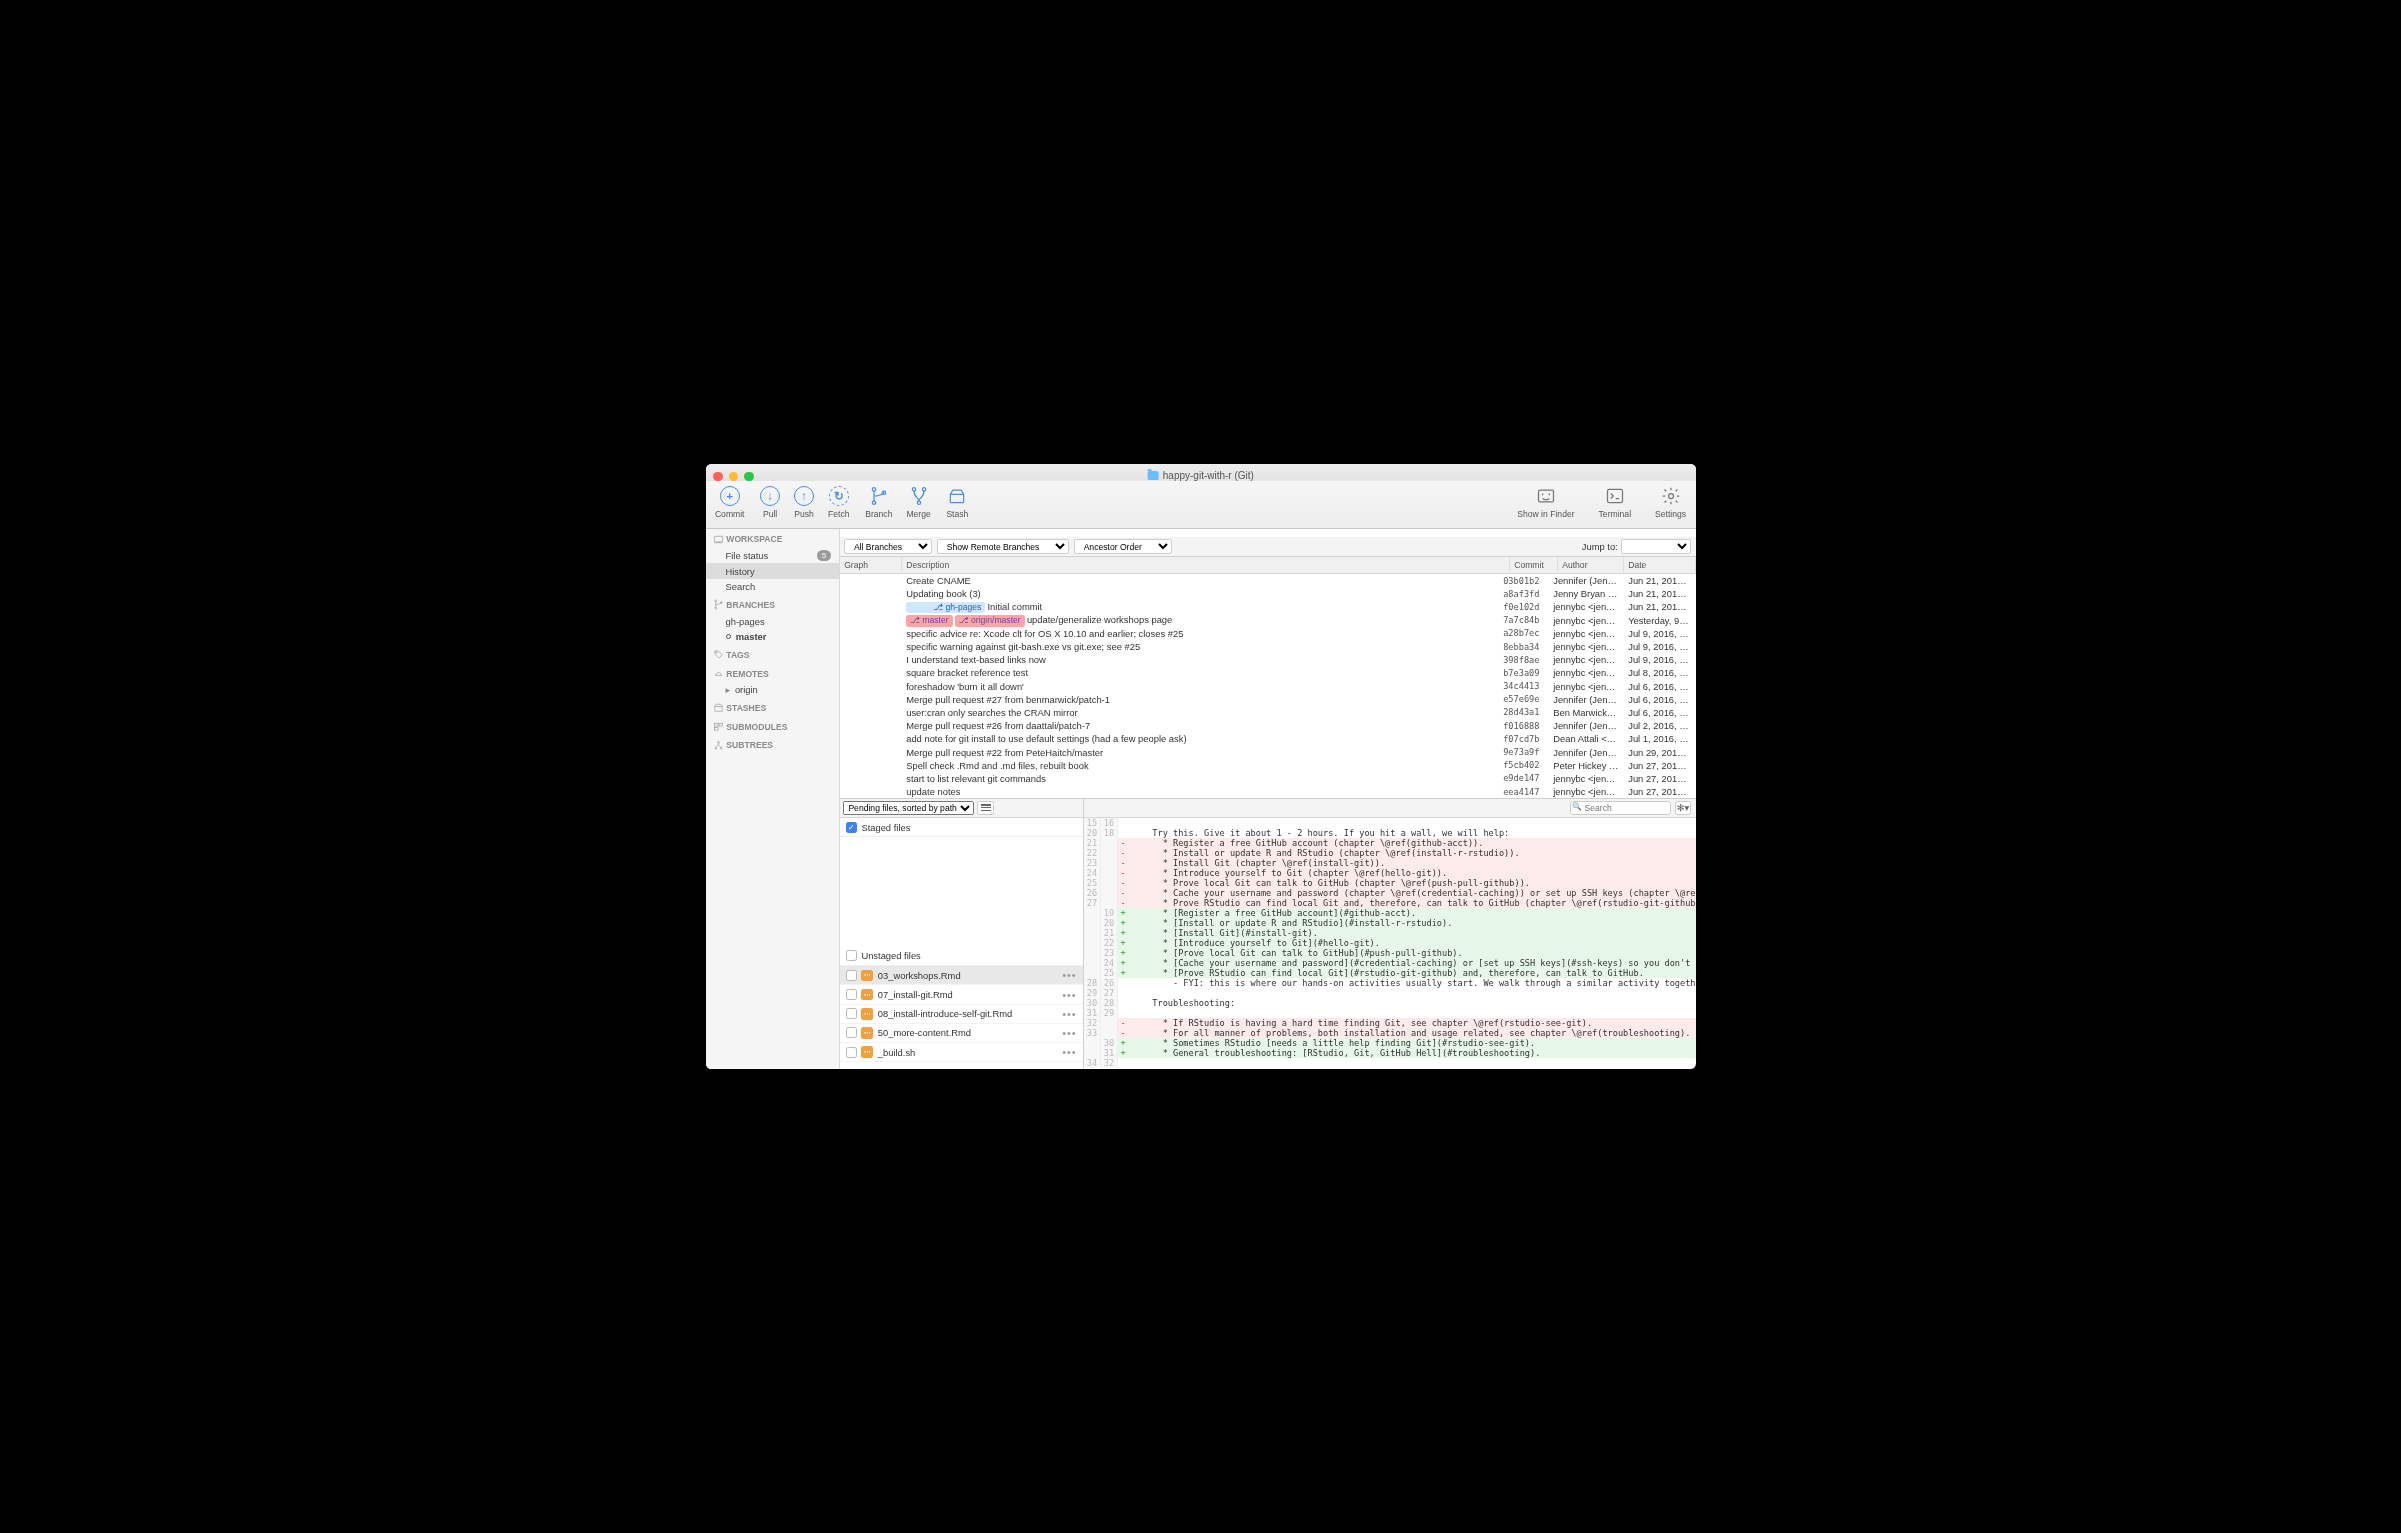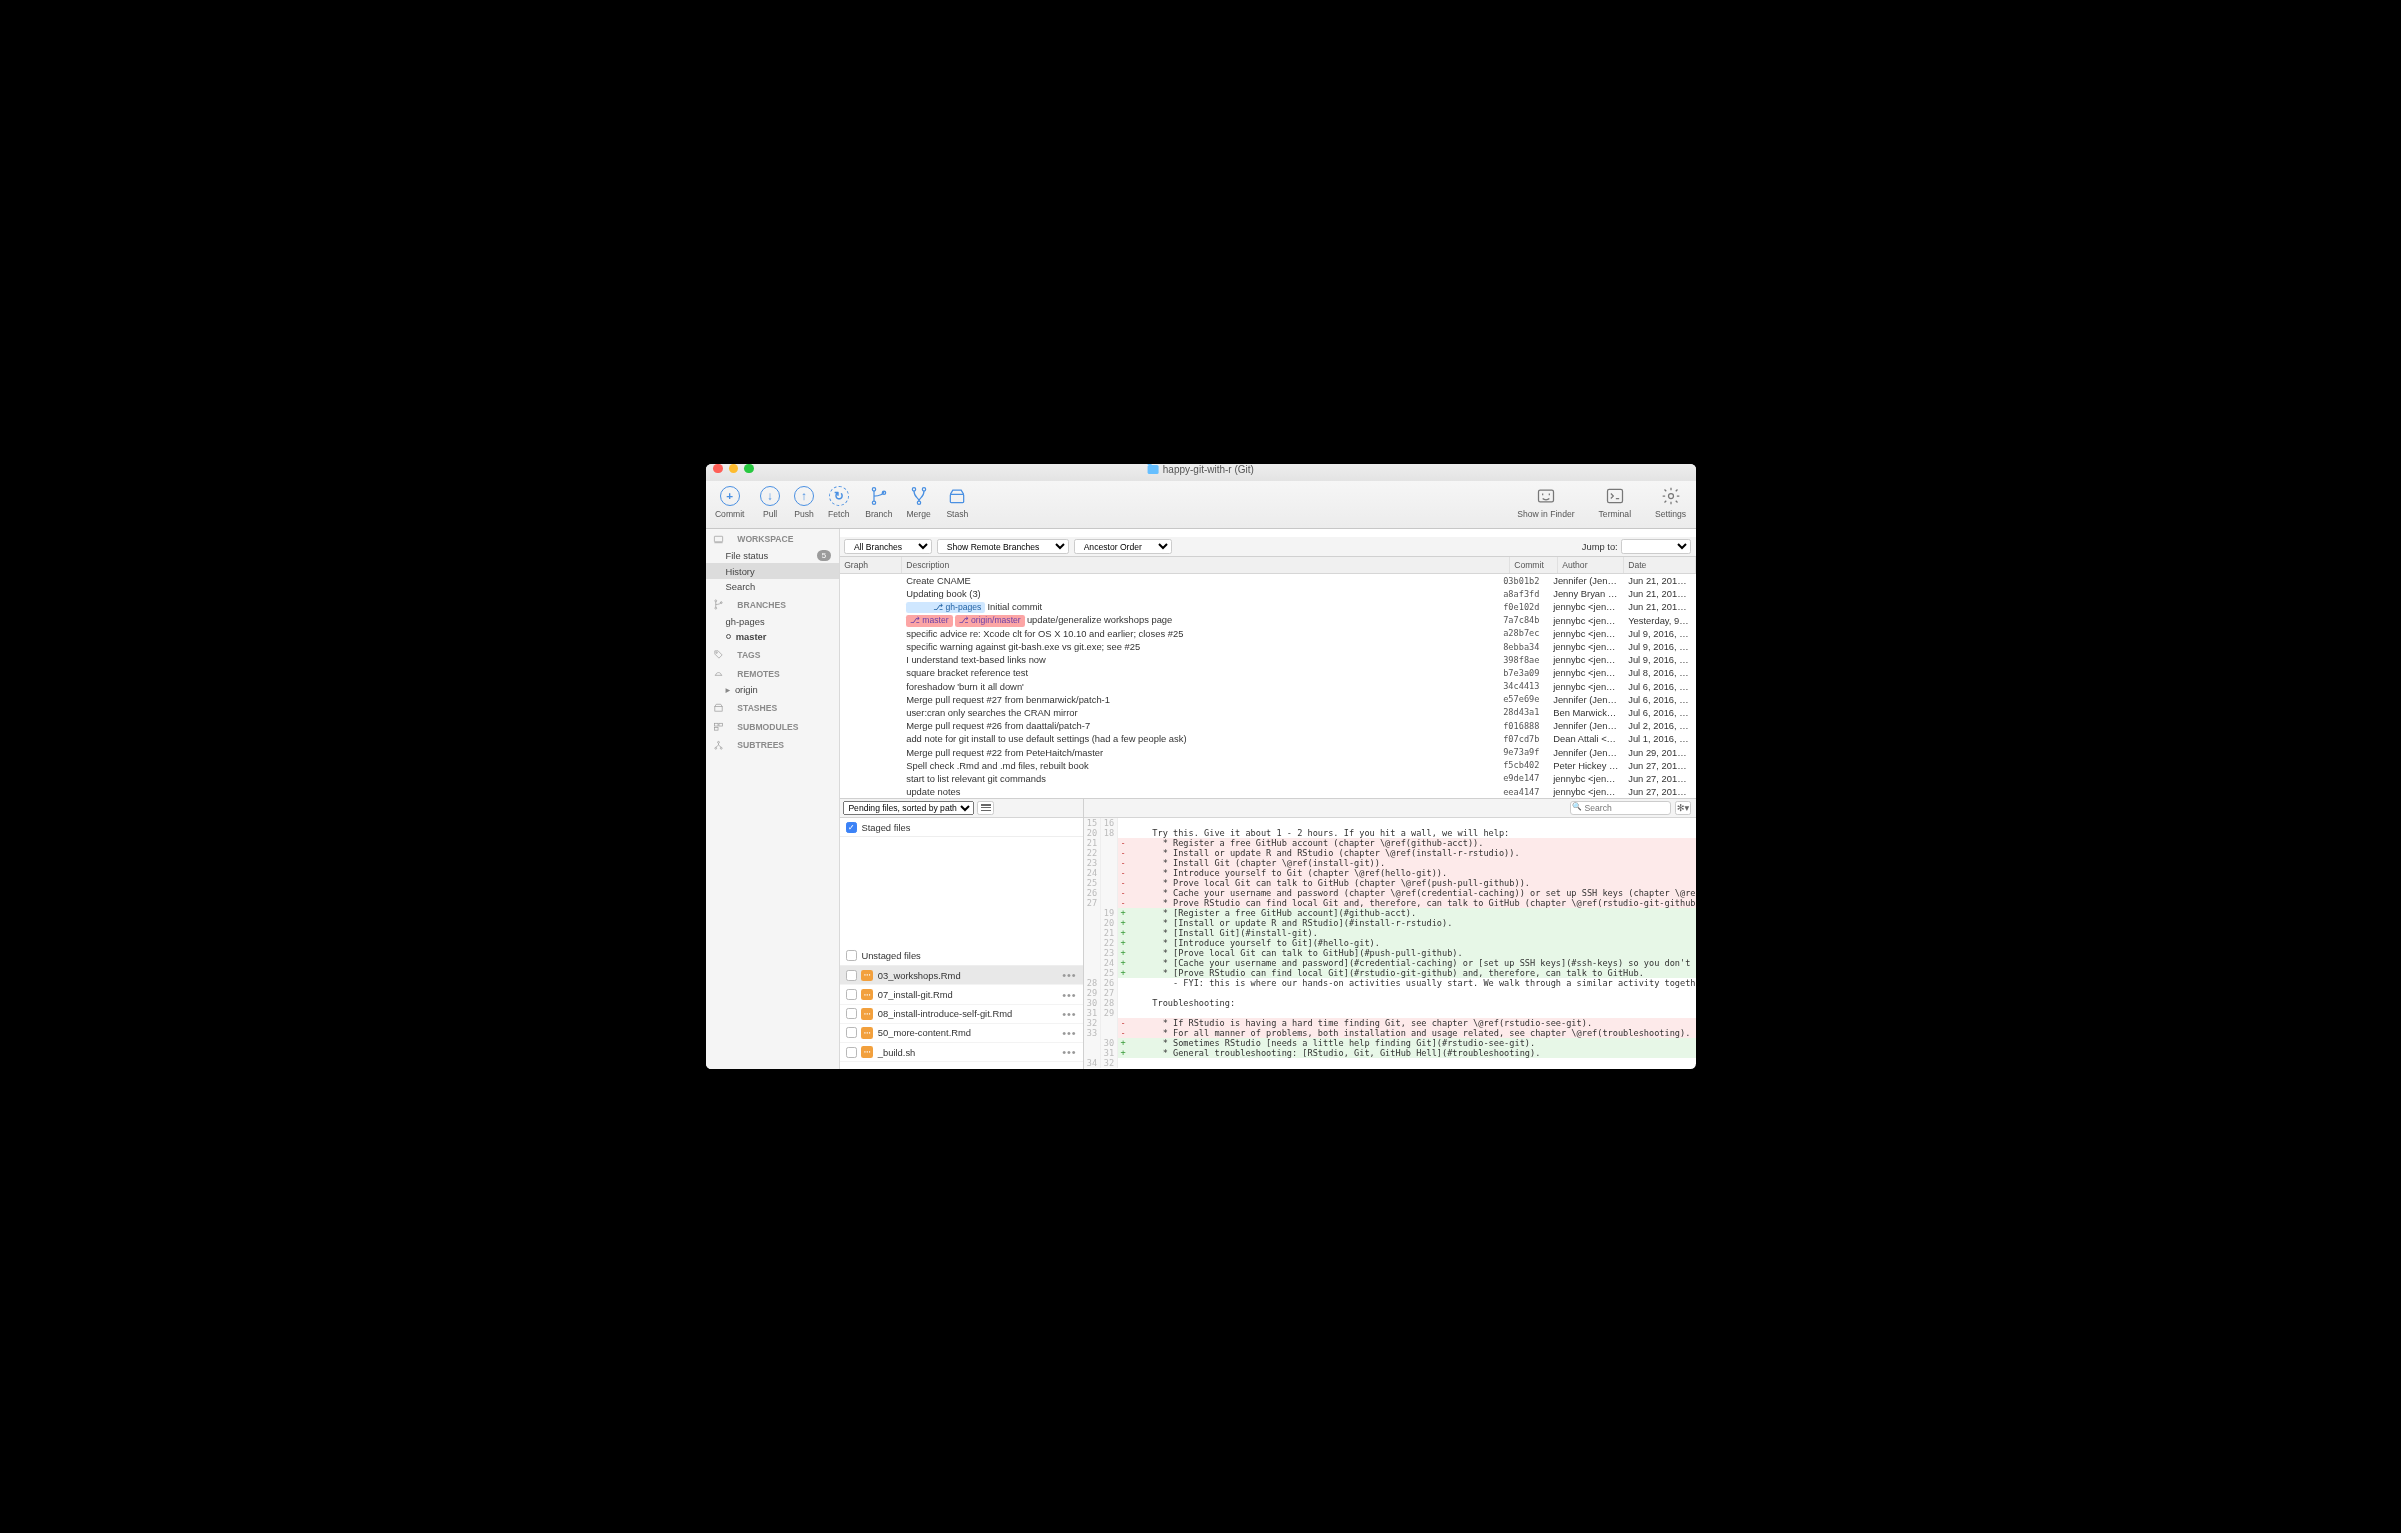--- a/index.html
+++ b/index.html
@@ -1,38 +1,38 @@
 <!DOCTYPE html>
 <html style="font-size:12.5px"><head>
 <meta charset="utf-8">
 <style>
   * { box-sizing: border-box; margin: 0; padding: 0; }
   body { background: #000; font-family: -apple-system, "Helvetica Neue", Arial, sans-serif; font-size: 9.4px; color: #333; display:flex; align-items:center; justify-content:center; height: 100vh; }
   .window { width: 990px; height: 605px; background: #fff; border-radius: 5.5px; overflow: hidden; display:flex; flex-direction:column; box-shadow: 0 15.6px 47px rgba(0,0,0,.6); }
-  .titlebar { height: 17px; background: linear-gradient(#eeeeee,#e3e3e3); display:flex; align-items:flex-start; padding:0 7.8px; position:relative;}
+  .titlebar { height: 17px; background: linear-gradient(#eeeeee,#e3e3e3); display:flex; align-items:flex-end; padding:0 7.8px; position:relative;}
   .traffic { display:flex; gap:6.2px;}
   .traffic span{ width:9.4px;height:9.4px;border-radius:50%;}
   .t-red{background:#ff5f57;} .t-yel{background:#febc2e;} .t-grn{background:#28c840;}
   .titlebar .title{ position:absolute; left:50%; transform:translateX(-50%); font-size:10px; color:#555; display:flex; align-items:center; gap:4.7px;}
   .folder-icon{display:inline-block;width:11px;height:8.6px;background:#66bfff;border-radius:1.6px;position:relative;}
   .folder-icon::before{content:'';position:absolute;top:-2.3px;left:0;width:4.7px;height:2.3px;background:#66bfff;border-radius:0.8px 0.8px 0 0;}
   .toolbar{ height:48px; background:linear-gradient(#f6f6f6,#ececec); border-bottom:0.8px solid #c7c7c7; display:flex; align-items:flex-start; padding:4.7px 9.4px; gap:15.6px;}
   .tb-item{display:flex;flex-direction:column;align-items:center;gap:3.1px;color:#555;font-size:8.6px;}
   .tb-icon{width:20px;height:20px;border:1.2px solid #4a90e2;border-radius:50%;display:flex;align-items:center;justify-content:center;color:#4a90e2;font-size:11.7px;font-weight:bold;}
   .tb-svg{color:#4a90e2;}
   .tb-group{display:flex;gap:14px;}
   .tb-spacer{flex:1;}
   .tb-right{display:flex;gap:24px;align-items:flex-start;}
   .filterbar{height:20px;background:#f4f4f4;border-bottom:0.8px solid #d0d0d0;display:flex;align-items:center;padding:0 4.7px;gap:4.7px;margin-top:8px;}
   .fb-select{font-size:8.6px;height:15px;border:0.8px solid #ccc;border-radius:2.3px;background:#fff;padding:0 12.5px 0 4.7px;appearance:menulist;}
   .fb-right{margin-left:auto;display:flex;align-items:center;gap:3.1px;font-size:9.4px;color:#333;}
   .fb-right select{font-size:8.6px;height:15px;width:70px;}
   .body{flex:1;display:flex;overflow:hidden;}
   .sidebar{width:134px;background:#f5f5f5;border-right:0.8px solid #d9d9d9;overflow:auto;font-size:9.4px;}
-  .sb-section{color:#8a8a8a;font-size:8.6px;font-weight:600;padding:4.7px 7.8px 3.1px;display:flex;align-items:center;gap:13px;}
+  .sb-section{color:#8a8a8a;font-size:8.6px;font-weight:600;padding:4.7px 7.8px 3.1px;display:flex;align-items:center;gap:2px;}
   .sb-row{padding:2.3px 7.8px 2.3px 20px;display:flex;align-items:center;gap:4.7px;color:#444;}
   .sb-row.active{background:#dcdcdc;}
   .badge{margin-left:auto;background:#9b9b9b;color:#fff;font-size:7.8px;border-radius:7px;padding:0 4.7px;line-height:11px;}
   .dot{width:5.5px;height:5.5px;border:1.2px solid #555;border-radius:50%;}
   .main{flex:1;display:flex;flex-direction:column;overflow:hidden;}
   .commits{flex:0 0 242px;display:flex;flex-direction:column;border-bottom:0.8px solid #d0d0d0;overflow:hidden;}
   .commit-head{height:17px;background:#f0f0f0;border-bottom:0.8px solid #d6d6d6;display:flex;font-size:8.6px;color:#555;}
   .commit-head div{padding:3.1px 4.7px;border-right:0.8px solid #e0e0e0;}
   .commit-list{flex:1;overflow:auto;}
   .commit-row{display:flex;font-size:9.4px;color:#333;height:13.2px;align-items:center;position:relative;}

